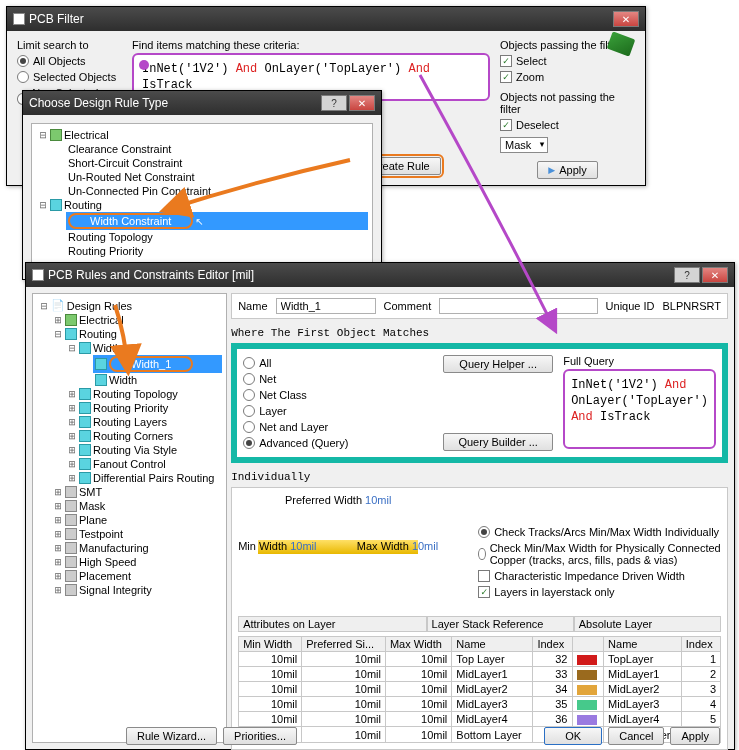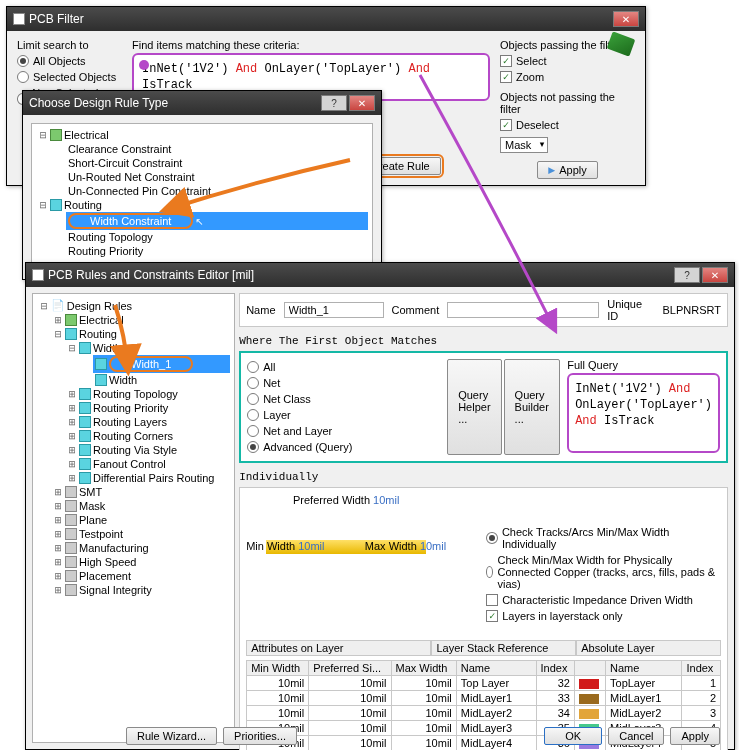--- a/index.html
+++ b/index.html
@@ -38,21 +38,21 @@
 .tnode.sel { background: #3399ff; color: #fff; }
 .hl-orange { border: 2px solid #ea7a1f; border-radius: 8px; padding: 0 20px; display: inline-block; }
 
 .editor { left: 25px; top: 262px; width: 710px; height: 488px; }
 .editor-body { display: flex; background: #f0f0f0; height: calc(100% - 24px); }
 .edtree { width: 238px; background: #fff; border: 1px solid #b0b0b0; margin: 6px 4px 6px 6px; padding: 4px; overflow: auto; }
 .edmain { flex: 1; margin: 6px 6px 0 0; position: relative; }
 .hdrrow { background: #fff; border: 1px solid #c8c8c8; padding: 4px 6px; display: flex; align-items: center; gap: 8px; }
 .inp { border: 1px solid #b0b0b0; background: #fff; padding: 1px 4px; flex: 1; font-size: 11px; }
 .section-label { font-size: 11px; margin: 8px 0 4px; font-family: Liberation Mono, monospace; }
-.scopebox { background: #fff; border: 2px solid #14b8a6; padding: 6px; display: flex; }
+.scopebox { background: #fff; border: 6px solid #14b8a6; padding: 6px; display: flex; }
 .scope-col { width: 200px; }
 .fullq { flex: 1; margin-left: 10px; }
 .fqbox { border: 2px solid #b548c8; border-radius: 6px; padding: 6px; font-family: "Courier New", monospace; font-size: 12px; line-height: 1.35; min-height: 80px; }
 .constraints { background: #fff; border: 1px solid #c8c8c8; padding: 6px; margin-top: 4px; }
 .widthdiag { position: relative; height: 80px; display: flex; align-items: center; }
 .track { width: 160px; height: 14px; background: linear-gradient(#ffe066,#e8b800); margin: 0 8px; }
 .bluelbl { color: #3a6fc4; }
 .checks { font-size: 11px; }
 .tbl { width: 100%; border-collapse: collapse; margin-top: 4px; font-size: 11px; }
 .tbl th,.tbl td { border: 1px solid #c8c8c8; padding: 1px 4px; text-align: left; background: #fff; }
@@ -271,21 +271,21 @@
             </div>
             <div class="radio">
               <span class="radiodot "></span>
               <span>Net and Layer</span>
             </div>
             <div class="radio">
               <span class="radiodot on"></span>
               <span>Advanced (Query)</span>
             </div>
           </div>
-        <div style="width:110px;display:flex;flex-direction:row;gap:2px;justify-content:flex-start">
+        <div style="width:110px;display:flex;flex-direction:column;gap:12px;justify-content:space-between">
           <span class="btn">Query Helper ...</span>
           <span class="btn">Query Builder ...</span>
         </div>
         <div class="fullq">
           <div style="margin-bottom:2px">Full Query</div>
           <div class="fqbox">
             <span>InNet('1V2') </span><span class="kw-and">And</span><span> OnLayer('TopLayer')</span><br><span class="kw-and">And</span> <span>IsTrack</span>
           </div>
         </div>
       </div>

